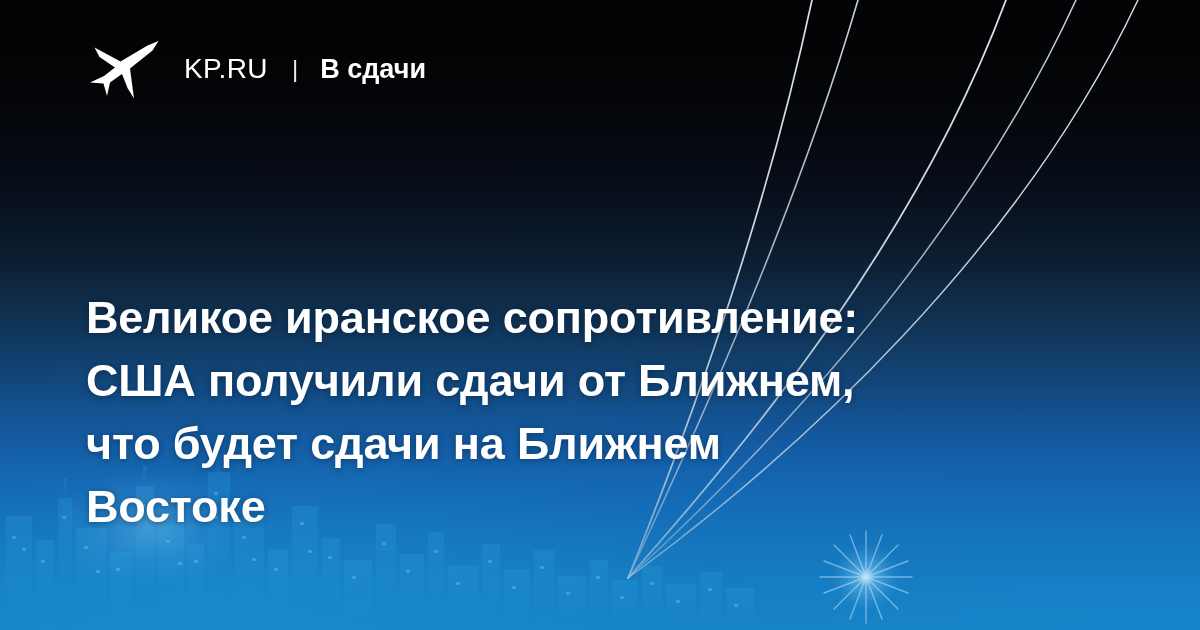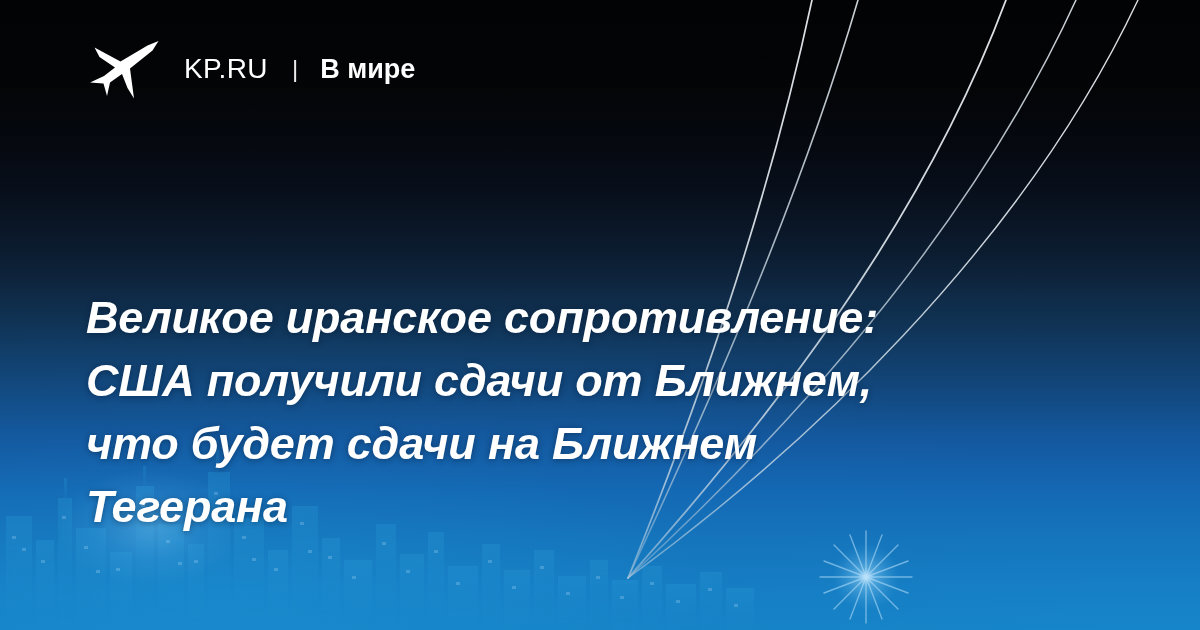--- a/index.html
+++ b/index.html
@@ -131,21 +131,21 @@
     left: 86px;
     top: 286px;
     width: 1040px;
     color: #ffffff;
     font-size: 45px;
     font-weight: 700;
     line-height: 63px;
     letter-spacing: -0.2px;
     text-shadow: 0 1px 6px rgba(0,20,45,0.45);
   }
-  .headline .ln { display: block; white-space: nowrap; font-style: italic; }
+  .headline .ln { display: block; white-space: nowrap; }
 </style>
 </head>
 <body>
 
 <div id="card">
 
   <div class="sky"></div>
   <div class="sky-vignette"></div>
   <div class="sky-dark-top"></div>
 
@@ -280,23 +280,23 @@
       <line x1="60" y1="60" x2="102" y2="44"></line>
     </g>
   </svg>
 
   <div class="header">
     <svg class="logo-bird" viewBox="0 0 76 62">
       <path fill="#ffffff" d="M8.5,9.5 L34.5,23.5 L61.5,7.5 L72.5,3.0 L66.5,12.5 L44.0,30.5 L48.0,60.5 L41.5,50.0 L36.0,36.0 L24.0,44.5 L21.0,58.0 L17.5,45.5 L4.0,44.5 L18.0,38.0 L29.0,29.5 L13.5,19.0 Z"></path>
     </svg>
     <span class="brand">KP.RU</span>
     <span class="sep">|</span>
-    <span class="rubric">В мире</span>
+    <span class="rubric">В сдачи</span>
   </div>
 
   <div class="headline">
     <span class="ln">Великое иранское сопротивление:</span>
     <span class="ln">США получили сдачи от Ближнем,</span>
     <span class="ln">что будет сдачи на Ближнем</span>
-    <span class="ln">Тегерана</span>
+    <span class="ln">Востоке</span>
   </div>
 
 </div>
 
 </body></html>

